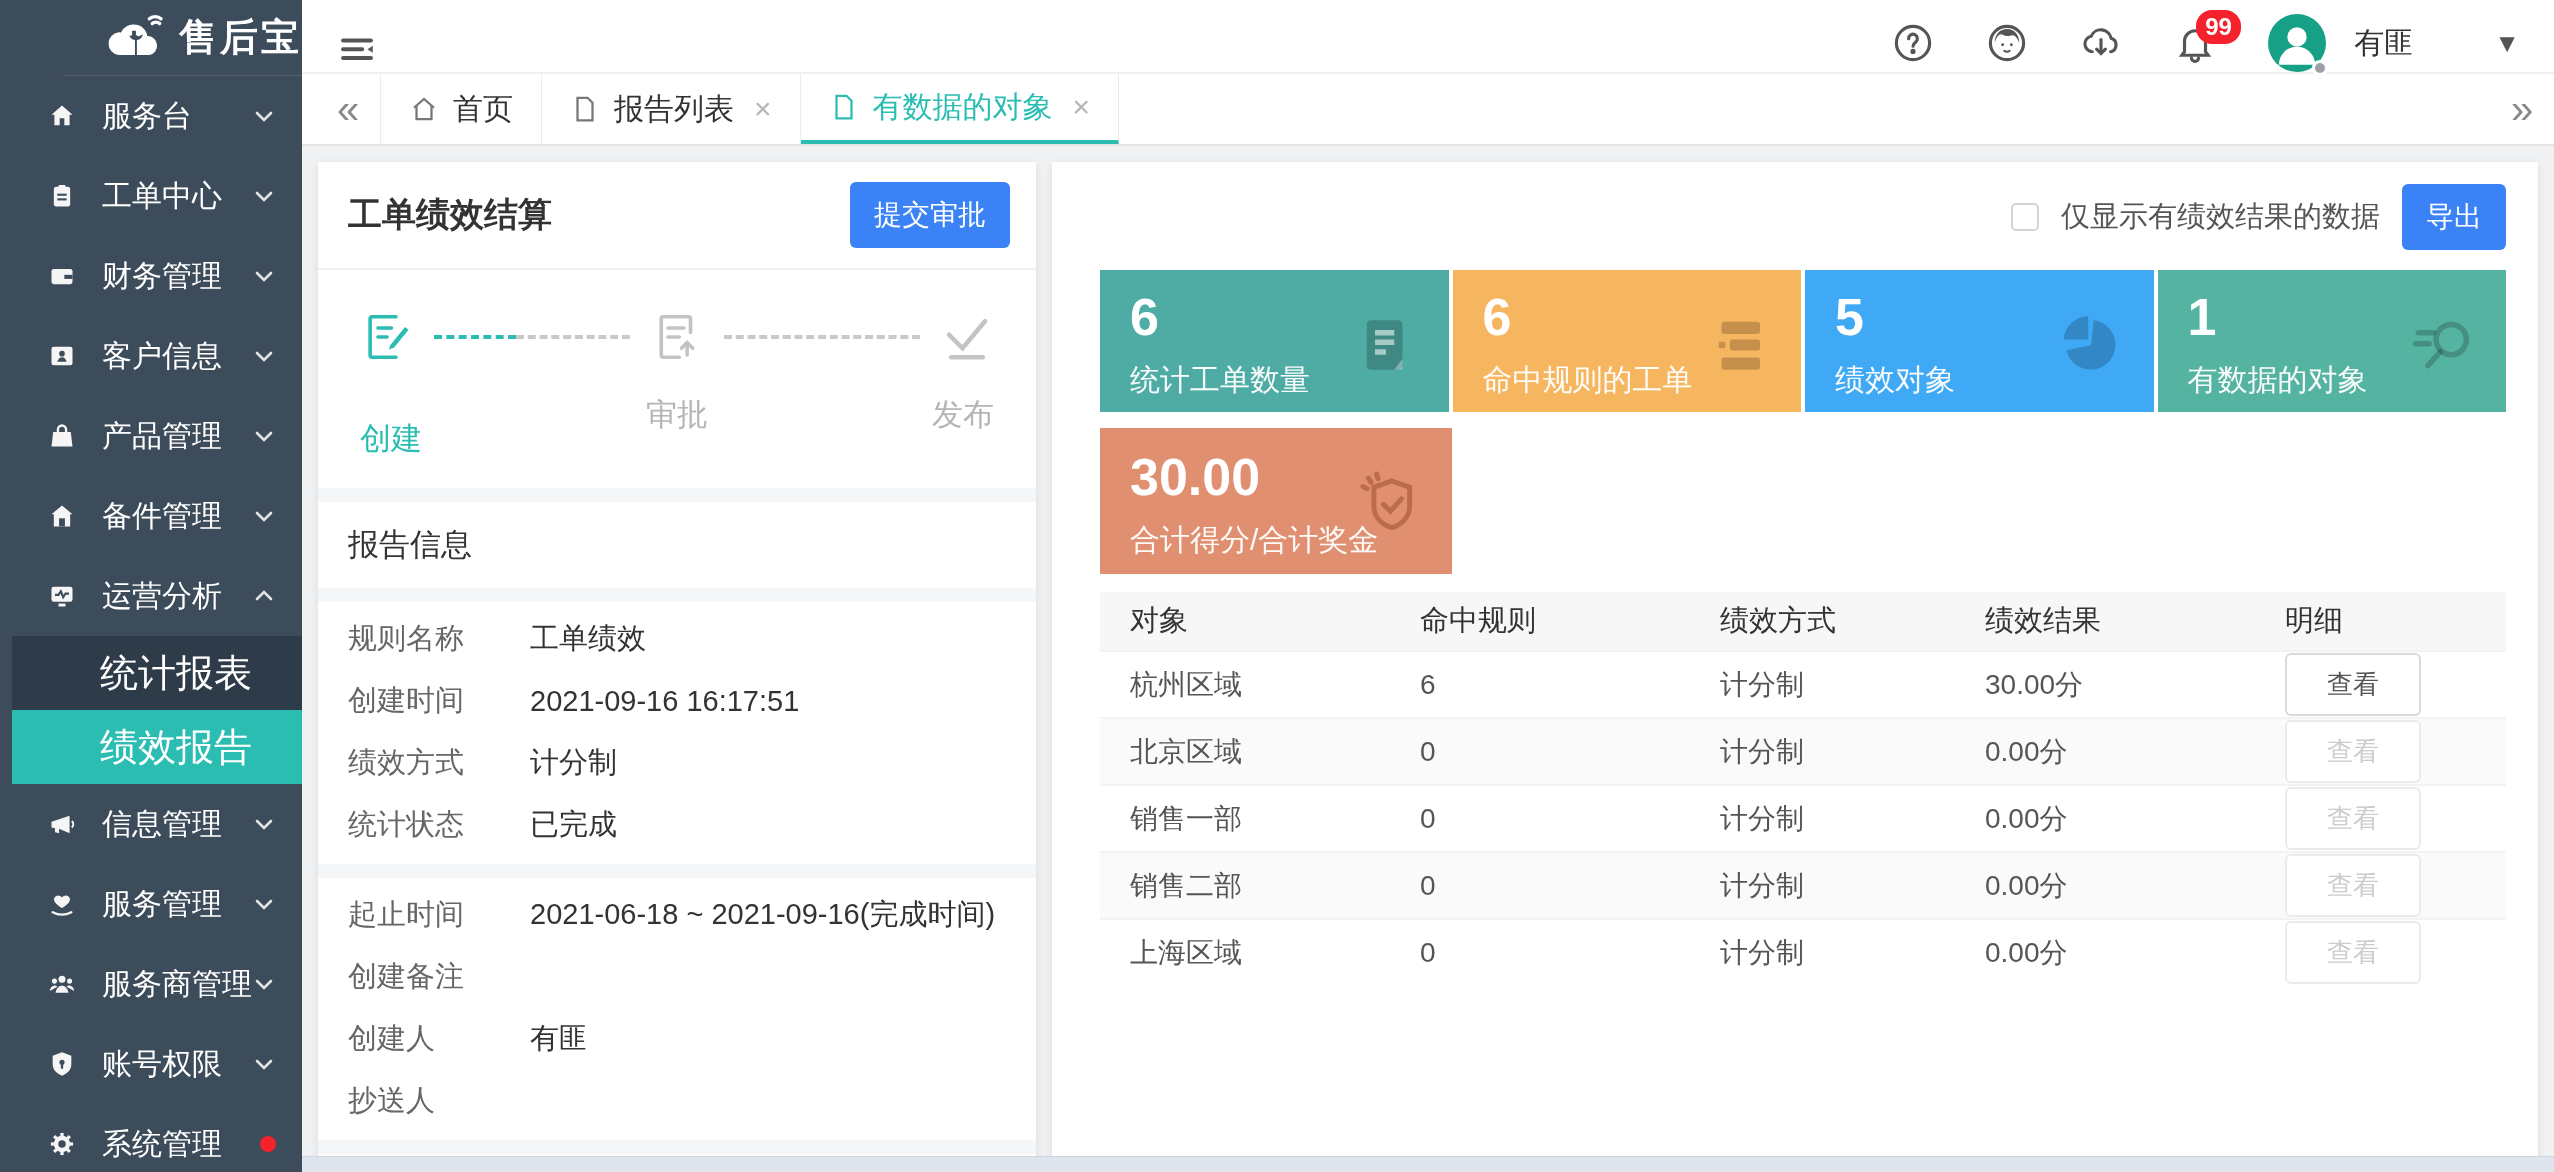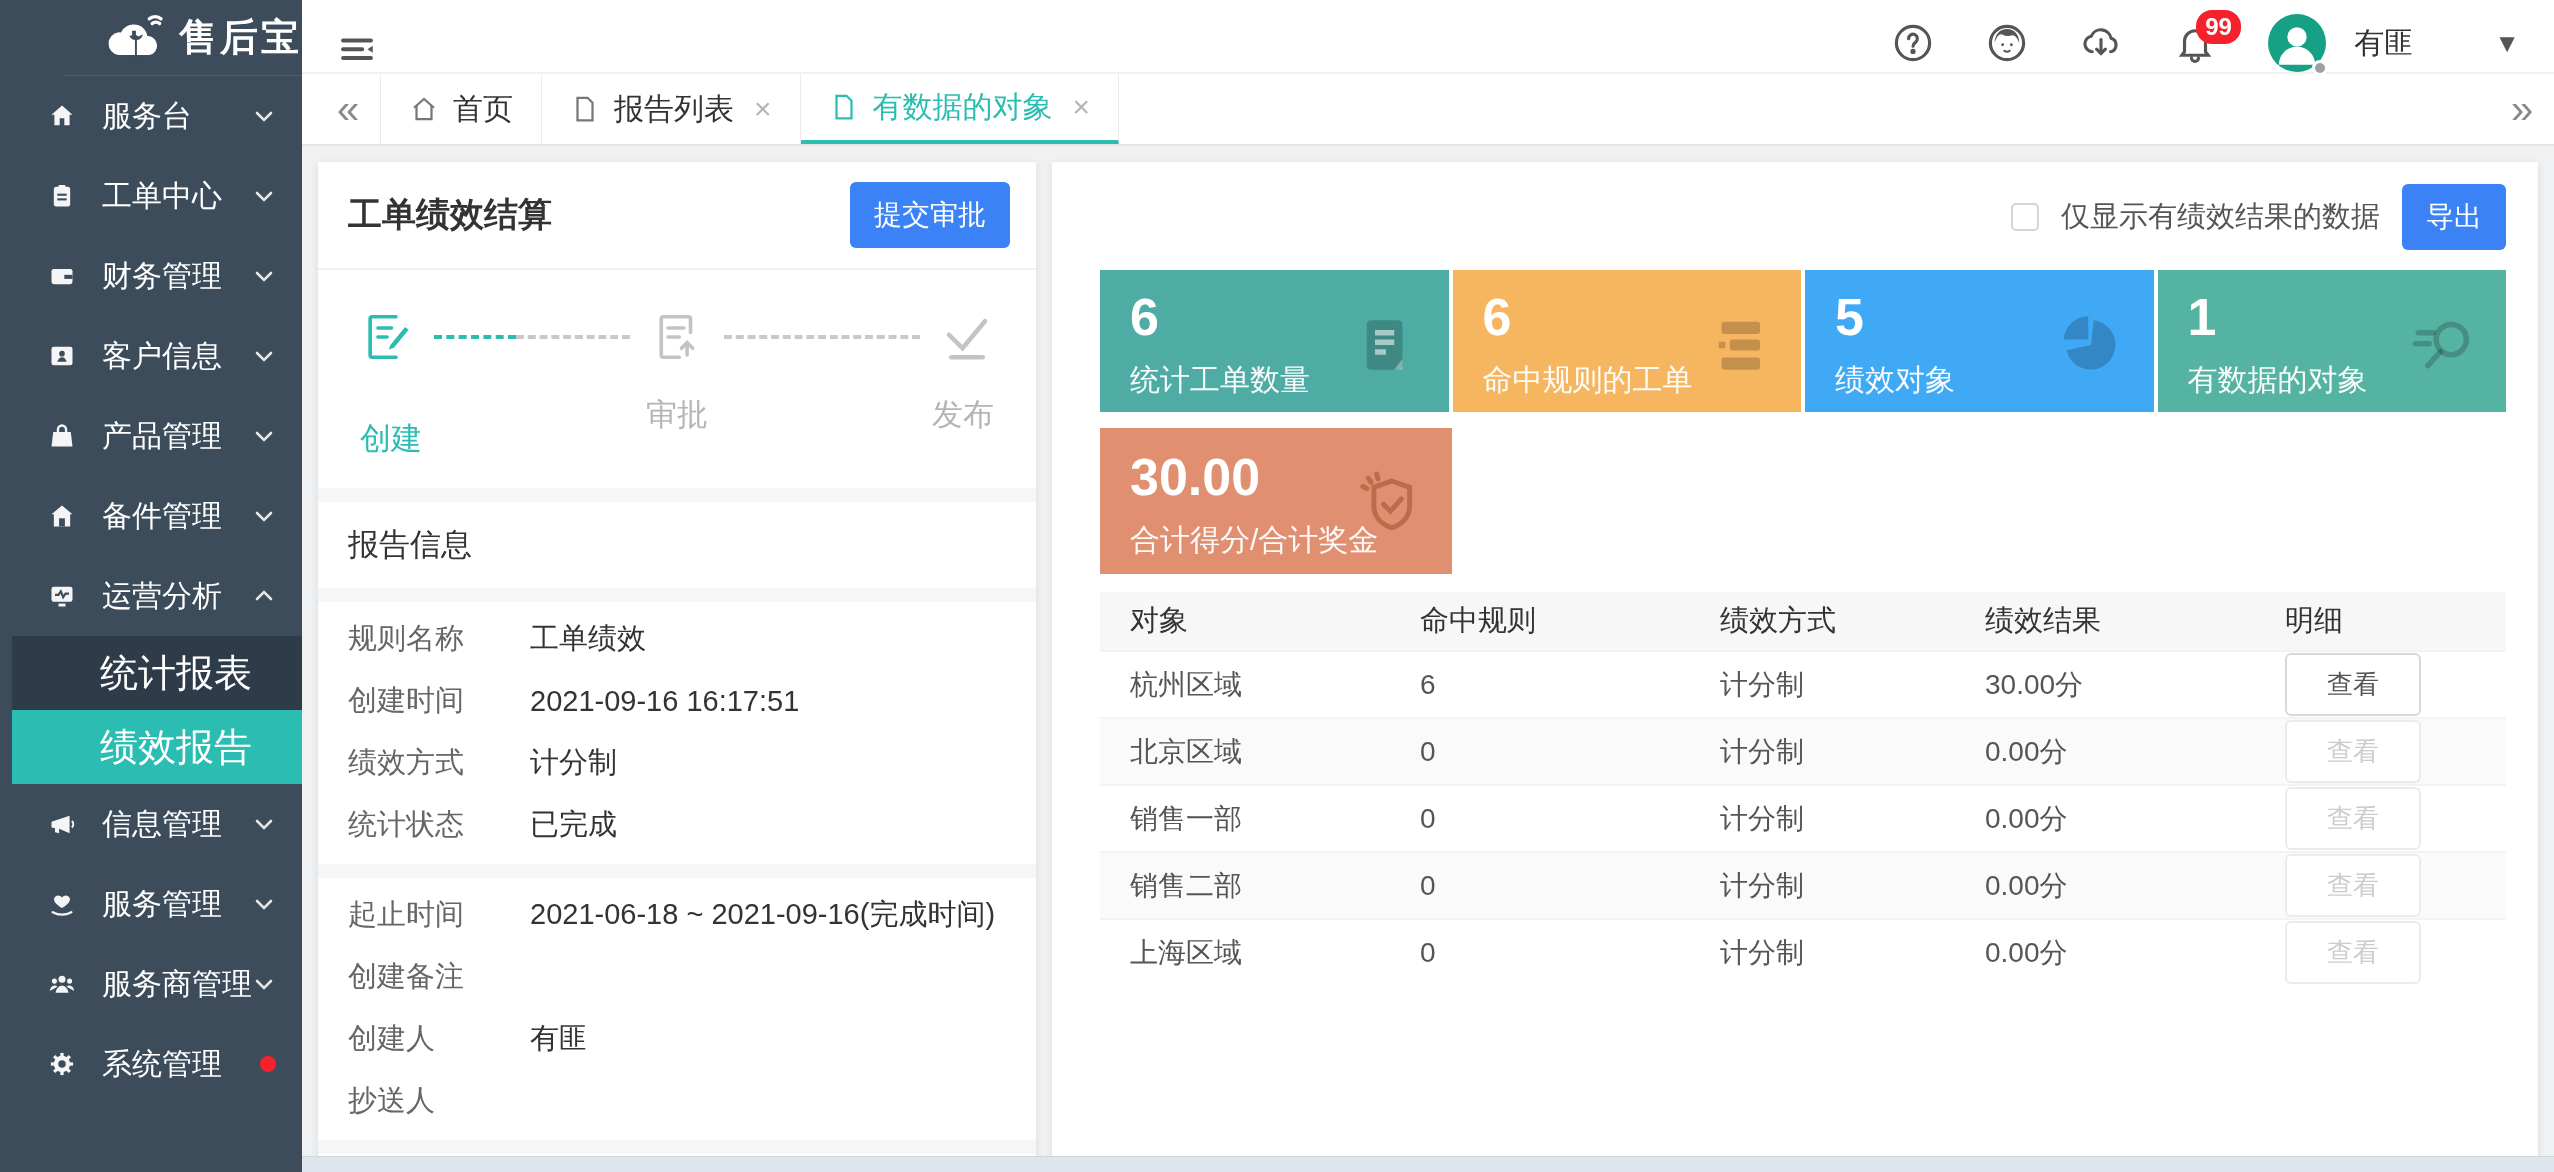--- a/index.html
+++ b/index.html
@@ -228,20 +228,31 @@
               <circle cx="18.5" cy="9.5" r="2.2"></circle>
               <path d="M1.5 18c.4-3 2-4.8 4-4.8 1 0 1.9.4 2.6 1.2M22.5 18c-.4-3-2-4.8-4-4.8-1 0-1.9.4-2.6 1.2"></path>
               <path d="M6.5 19.5c.5-3.7 2.8-6 5.5-6s5 2.3 5.5 6z"></path>
             </svg></span>
         <span class="mi-label">服务商管理</span>
         <span class="mi-chev"><svg viewBox="0 0 24 24" fill="none" stroke="#fff" stroke-width="2.6" stroke-linecap="round">
               <polyline points="5,9 12,16 19,9"></polyline>
             </svg></span>
       </div>
 
+      <div class="menu-item">
+        <span class="mi-icon"><svg viewBox="0 0 24 24" fill="#fff">
+              <path d="M12 2l8 3v7c0 5-3.4 8.2-8 10-4.6-1.8-8-5-8-10V5z"></path>
+              <circle cx="12" cy="10.5" r="2.2" fill="#3d4c5a"></circle>
+              <rect x="11" y="11.5" width="2" height="4.5" fill="#3d4c5a"></rect>
+            </svg></span>
+        <span class="mi-label">账号权限</span>
+        <span class="mi-chev"><svg viewBox="0 0 24 24" fill="none" stroke="#fff" stroke-width="2.6" stroke-linecap="round">
+              <polyline points="5,9 12,16 19,9"></polyline>
+            </svg></span>
+      </div>
 
       <div class="menu-item">
         <span class="mi-icon"><svg viewBox="0 0 24 24" fill="#fff">
               <g>
                 <circle cx="12" cy="12" r="7"></circle>
                 <rect x="10.6" y="2.5" width="2.8" height="19"></rect>
                 <rect x="2.5" y="10.6" width="19" height="2.8"></rect>
                 <rect x="10.6" y="2.5" width="2.8" height="19" transform="rotate(45 12 12)"></rect>
                 <rect x="10.6" y="2.5" width="2.8" height="19" transform="rotate(-45 12 12)"></rect>
               </g>

